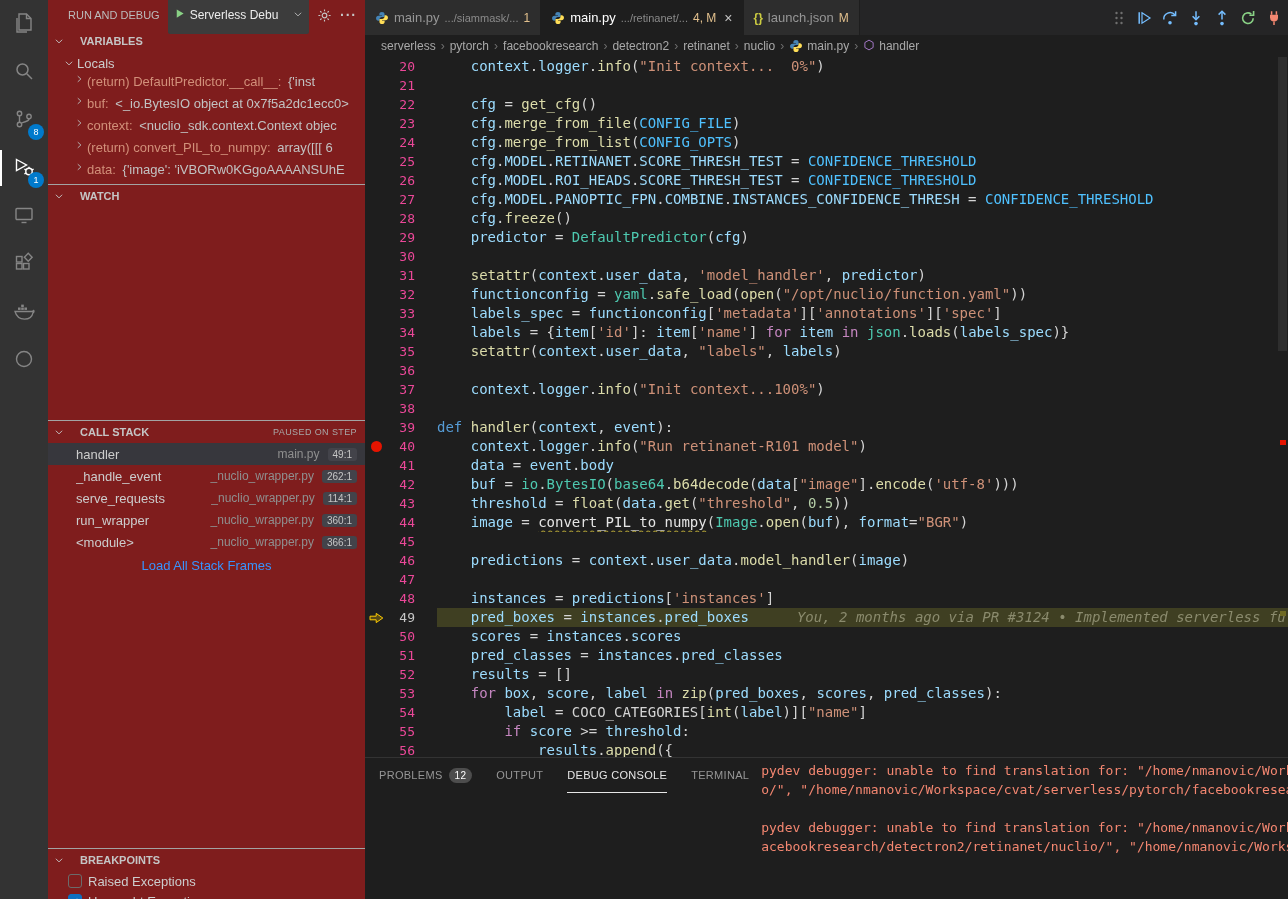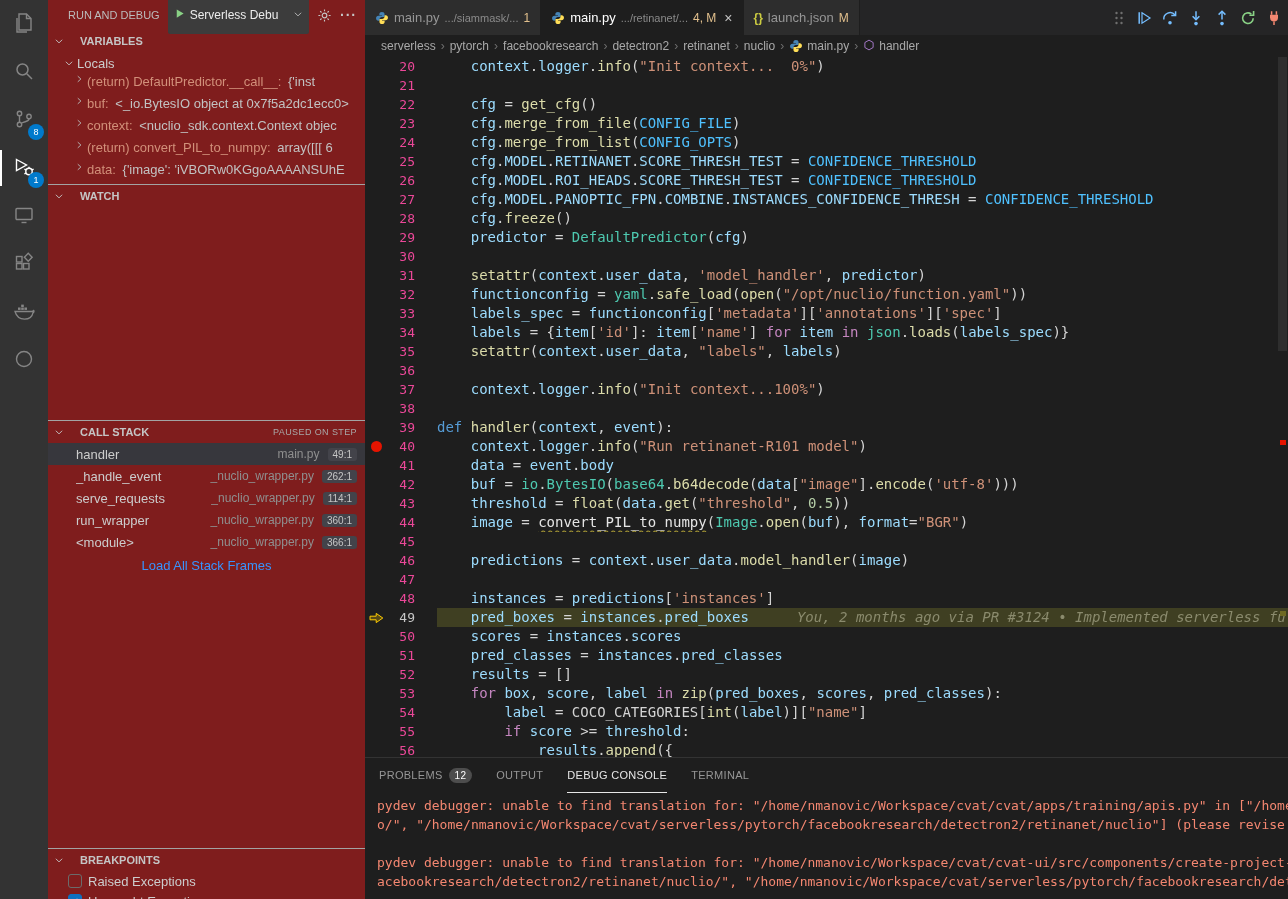--- a/index.html
+++ b/index.html
@@ -90,21 +90,21 @@
   .tk-c{color:#c586c0}.tk-s{color:#ce9178}.tk-n{color:#b5cea8}.tk-t{color:#4ec9b0}.tk-u{color:#4fc1ff}
   .tk-w{color:#e5e5e5;text-decoration:underline;text-decoration-style:wavy;
     text-decoration-color:rgba(220,200,60,.7);text-underline-offset:3px}
   .blame{color:#8a8a6d;font-style:italic;margin-left:48px}
   .ov{position:absolute;top:0;right:0;width:12px;height:100%}
   .ov-thumb{position:absolute;top:0;right:1px;width:9px;height:42%;background:rgba(121,121,121,0.18)}
   .ov-mark-bp{position:absolute;right:2px;top:383px;width:6px;height:5px;background:#e51400}
   .ov-mark-cur{position:absolute;right:2px;top:554px;width:6px;height:5px;background:#6f6a23}
 
   
-  .panel{height:142px;flex:none;background:#1e1e1e;border-top:1px solid #333333;display:flex;flex-direction:column;overflow:hidden}
+  .panel{height:142px;flex:none;background:#1e1e1e;border-top:1px solid #333333;display:flex;flex-direction:row;overflow:hidden}
   .panel-tabs{height:35px;flex:none;display:flex;align-items:center;gap:24px;padding-left:14px;
     font-size:11px;letter-spacing:.3px;color:#969696}
   .panel-tab{display:flex;align-items:center;gap:6px;height:35px;line-height:35px;cursor:pointer}
   .panel-tab.active{color:#e7e7e7;border-bottom:1px solid #e7e7e7}
   .badge-pill{background:#4d4d4d;color:#ffffff;border-radius:10px;padding:1px 6px;font-size:10px;line-height:13px}
   .console{flex:1;min-height:0;padding:3px 0 0 12px;overflow:hidden;
     font-family:"DejaVu Sans Mono","Liberation Mono",monospace;font-size:13px;line-height:19px;color:#f48771}
   .console-line{height:19px;white-space:pre;overflow:hidden}
 </style>
 </head>

